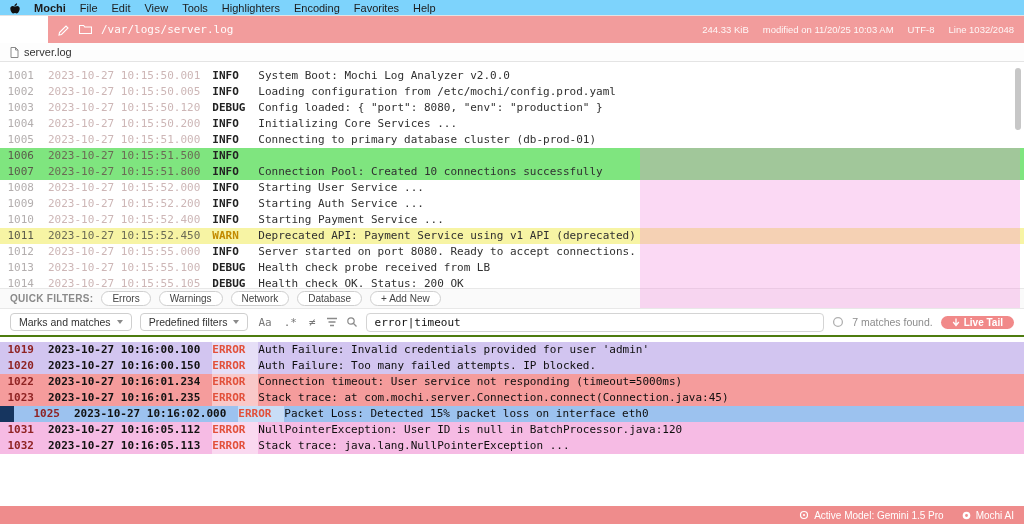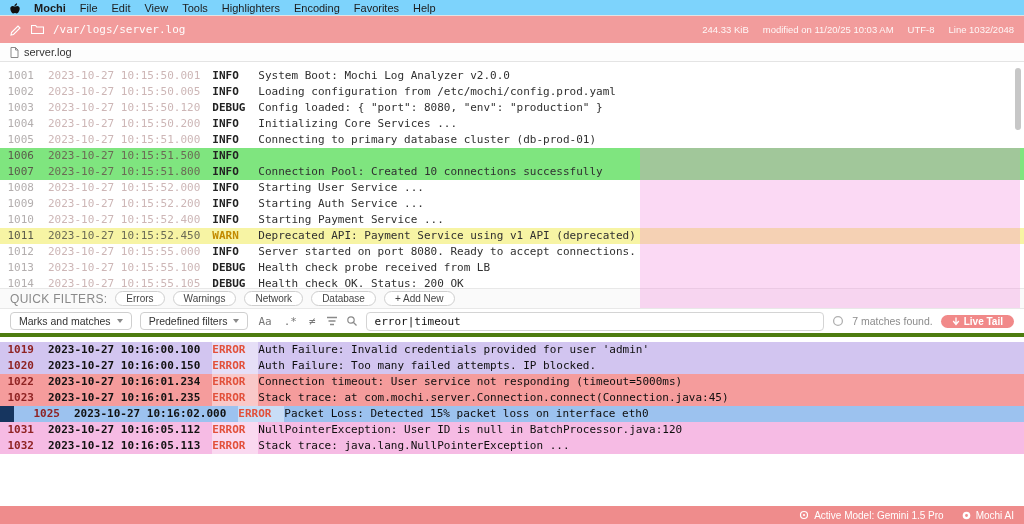--- a/index.html
+++ b/index.html
@@ -8,21 +8,21 @@
   #app { width:1024px; height:524px; display:flex; flex-direction:column; position:relative; overflow:hidden; }
 
   
   .menubar { flex:none; height:16px; background:#7dd3fc; border-bottom:1px solid #e3e3e3;
     display:flex; align-items:center; gap:14px; padding:0 10px; font-size:11px; color:#1c1c1c; }
   .menubar .app-name { font-weight:bold; }
   .menu-item { cursor:default; white-space:nowrap; }
 
   
   .toolbar { flex:none; height:27px; background:#f29c9c; display:flex; align-items:center;
-    gap:9px; padding:0 10px; color:#fff; }
+    gap:9px; padding:0 10px; color:#fff;margin-left:48px; }
   .toolbar .path { font-family:"DejaVu Sans Mono", monospace; font-size:11px; color:rgba(255,255,255,.97); }
   .toolbar .right { margin-left:auto; display:flex; gap:14px; font-size:9.5px; color:rgba(255,255,255,.92); align-items:center; white-space:nowrap; }
   .tb-icon { display:inline-flex; align-items:center; }
 
   
   .tabbar { flex:none; height:19px; background:#fdfdfd; border-bottom:1px solid #e4e4e4;
     display:flex; align-items:center; padding:0 10px; }
   .tab { display:flex; align-items:center; gap:5px; font-size:11px; color:#333; }
 
   
@@ -41,26 +41,26 @@
   .log-top .hl-green  { background:#7fe57f; }
   .log-top .hl-yellow { background:#f7f4a4; }
   .log-top .hl-green .ln, .log-top .hl-yellow .ln { color:#5a5a4a; }
   .log-top .hl-green .ts, .log-top .hl-yellow .ts { color:#6b6b55; }
   .lv-WARN { color:#c28a00 !important; }
   .lv-ERROR { color:#e2503a !important; }
 
   
   .quickbar { flex:none; height:20px; background:#fafafa; border-top:1px solid #e8e8e8;
     display:flex; align-items:center; gap:8px; padding:0 10px; }
-  .q-label { font-size:12px; font-weight:normal; color:#8a8a8a; letter-spacing:.3px;text-align:center; }
+  .q-label { font-size:10px; font-weight:bold; color:#8a8a8a; letter-spacing:.3px;text-align:center; }
   .pill { font-size:10px; color:#444; background:#fff; border:1px solid #cfcfcf; border-radius:9px;
     padding:1px 10px; line-height:11px; cursor:pointer; white-space:nowrap; }
 
   
-  .searchbar { flex:none; height:29px; background:#fff; border-top:1px solid #e8e8e8; border-bottom:4px solid #4d7c0f;
+  .searchbar { flex:none; height:29px; background:#fff; border-top:1px solid #e8e8e8; border-bottom:2px solid #4d7c0f;
     display:flex; align-items:center; gap:8px; padding:0 10px; }
   .dropdown { display:flex; align-items:center; gap:6px; border:1px solid #cfcfcf; border-radius:4px;
     background:#fff; padding:2px 8px; font-size:10.5px; color:#333; cursor:pointer; white-space:nowrap; }
   .chev { width:0; height:0; border-left:3.5px solid transparent; border-right:3.5px solid transparent; border-top:4px solid #8a8a8a; }
   .tool-btn { font-size:11px; color:#777; padding:0 2px; cursor:pointer; font-family:"DejaVu Sans Mono", monospace; }
   .search-input { flex:1; height:19px; border:1px solid #d4d4d4; border-radius:4px; padding:0 8px;
     font-family:"DejaVu Sans Mono", monospace; font-size:11px; color:#111; background:#fff; outline:none; }
   .match-status { font-size:10.5px; color:#8c8c8c; white-space:nowrap; }
   .live-tail { display:flex; align-items:center; gap:4px; background:#f18989; color:#fff;
     font-size:10px; font-weight:bold; border:none; border-radius:10px; padding:1px 11px; cursor:pointer; white-space:nowrap; }
@@ -209,21 +209,21 @@
     </button>
   </div>
 
   <div class="log-bottom">
     <div class="row hl-purple"><span class="ln">1019</span><span class="ts">2023-10-27 10:16:00.100</span><span class="lv lv-ERROR">ERROR</span><span class="msg">Auth Failure: Invalid credentials provided for user 'admin'</span></div>
     <div class="row hl-purple"><span class="ln">1020</span><span class="ts">2023-10-27 10:16:00.150</span><span class="lv lv-ERROR">ERROR</span><span class="msg">Auth Failure: Too many failed attempts. IP blocked.</span></div>
     <div class="row hl-red"><span class="ln">1022</span><span class="ts">2023-10-27 10:16:01.234</span><span class="lv lv-ERROR">ERROR</span><span class="msg">Connection timeout: User service not responding (timeout=5000ms)</span></div>
     <div class="row hl-red"><span class="ln">1023</span><span class="ts">2023-10-27 10:16:01.235</span><span class="lv lv-ERROR">ERROR</span><span class="msg">Stack trace: at com.mochi.server.Connection.connect(Connection.java:45)</span></div>
     <div class="row selected hl-blue"><span class="marker"></span><span class="ln">1025</span><span class="ts">2023-10-27 10:16:02.000</span><span class="lv lv-ERROR">ERROR</span><span class="msg">Packet Loss: Detected 15% packet loss on interface eth0</span></div>
     <div class="row hl-pink"><span class="ln">1031</span><span class="ts">2023-10-27 10:16:05.112</span><span class="lv lv-ERROR">ERROR</span><span class="msg">NullPointerException: User ID is null in BatchProcessor.java:120</span></div>
-    <div class="row hl-pink"><span class="ln">1032</span><span class="ts">2023-10-12 10:16:05.113</span><span class="lv lv-ERROR">ERROR</span><span class="msg">Stack trace: java.lang.NullPointerException ...</span></div>
+    <div class="row hl-pink"><span class="ln">1032</span><span class="ts">2023-10-27 10:16:05.113</span><span class="lv lv-ERROR">ERROR</span><span class="msg">Stack trace: java.lang.NullPointerException ...</span></div>
   </div>
 
   <div class="statusbar">
     <span class="status-group">
       <span class="tb-icon">
           <svg width="10" height="10" viewBox="0 0 10 10">
             <circle cx="5" cy="5" r="3.5" fill="none" stroke="#fff" stroke-width="1.2"></circle>
             <circle cx="5" cy="5" r="1.1" fill="#fff"></circle>
           </svg>
         </span>

